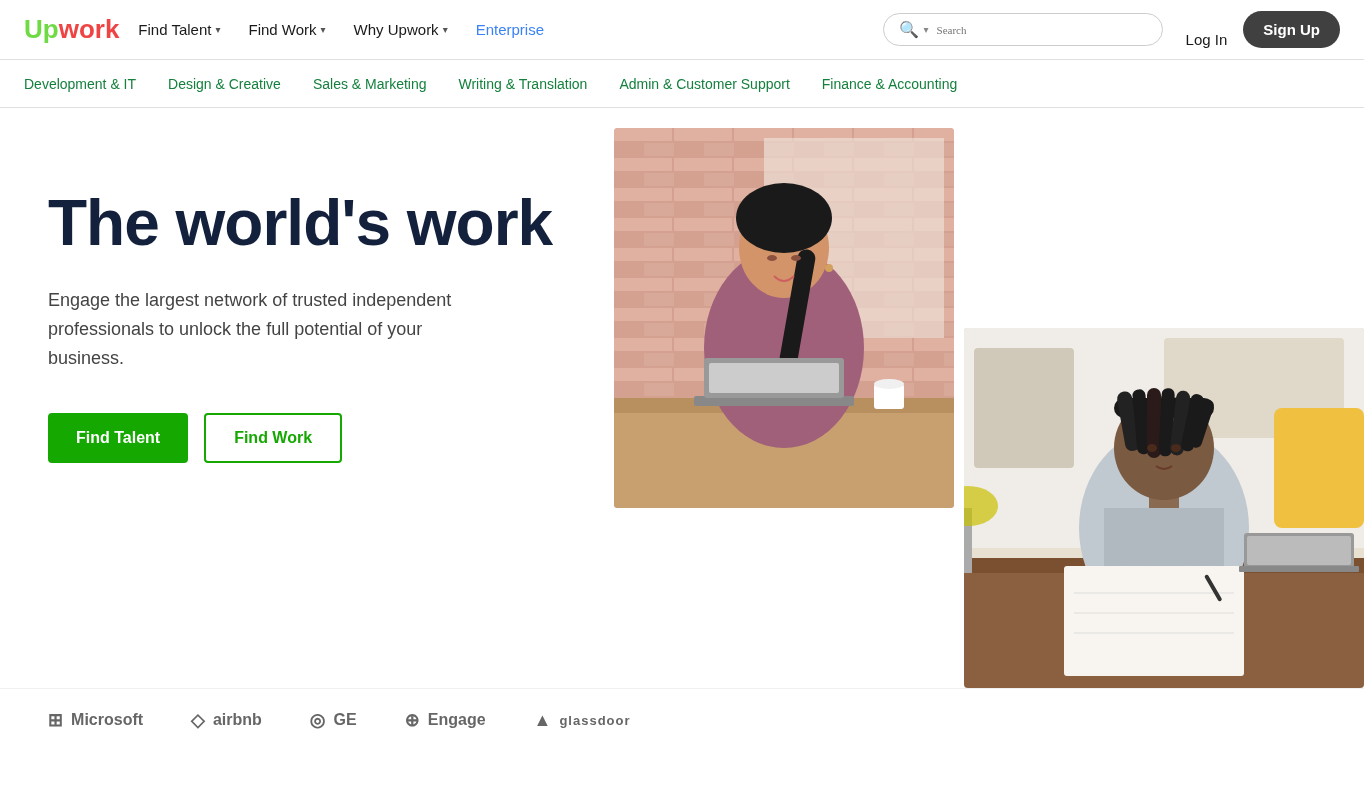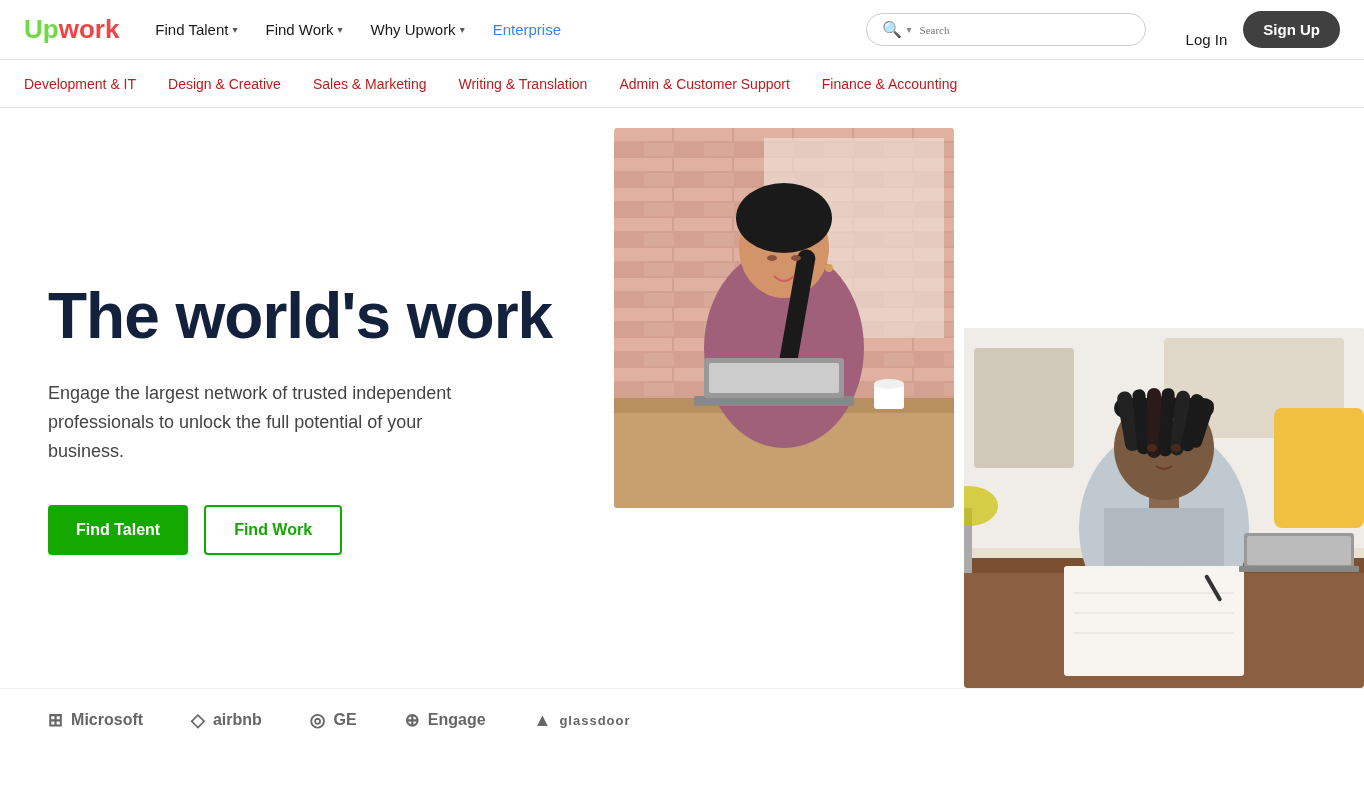--- a/index.html
+++ b/index.html
@@ -5,21 +5,21 @@
     * { margin: 0; padding: 0; box-sizing: border-box; }
     body { font-family: 'Helvetica Neue', Arial, sans-serif; background: #fff; overflow-x: hidden; }
 
     
     .navbar {
       display: flex;
       align-items: center;
       padding: 0 24px;
       height: 60px;
       border-bottom: 1px solid #e0e0e0;
-      gap: 24px;
+      gap: 7px;
     }
     .nav-links {
       display: flex;
       align-items: center;
       gap: 4px;
       flex: 1;
     }
     .nav-link {
       display: flex;
       align-items: center;
@@ -95,31 +95,31 @@
     .category-bar {
       display: flex;
       align-items: center;
       padding: 0 24px;
       height: 48px;
       border-bottom: 1px solid #e0e0e0;
       gap: 32px;
     }
     .cat-item {
       font-size: 14px;
-      color: #b91c1c;
+      color: #15803d;
       cursor: pointer;
       white-space: nowrap;
       font-weight: 400;
       padding: 4px 0;
     }
 
     
     .hero {
       display: flex;
-      align-items: center;
+      align-items: flex-start;
       padding: 60px 33px 40px 48px;
       min-height: 580px;
       position: relative;
       overflow: hidden;
     }
     .hero-left {
       flex: 0 0 50%;
       max-width: 560px;
       padding-top: 20px;
       z-index: 2;

